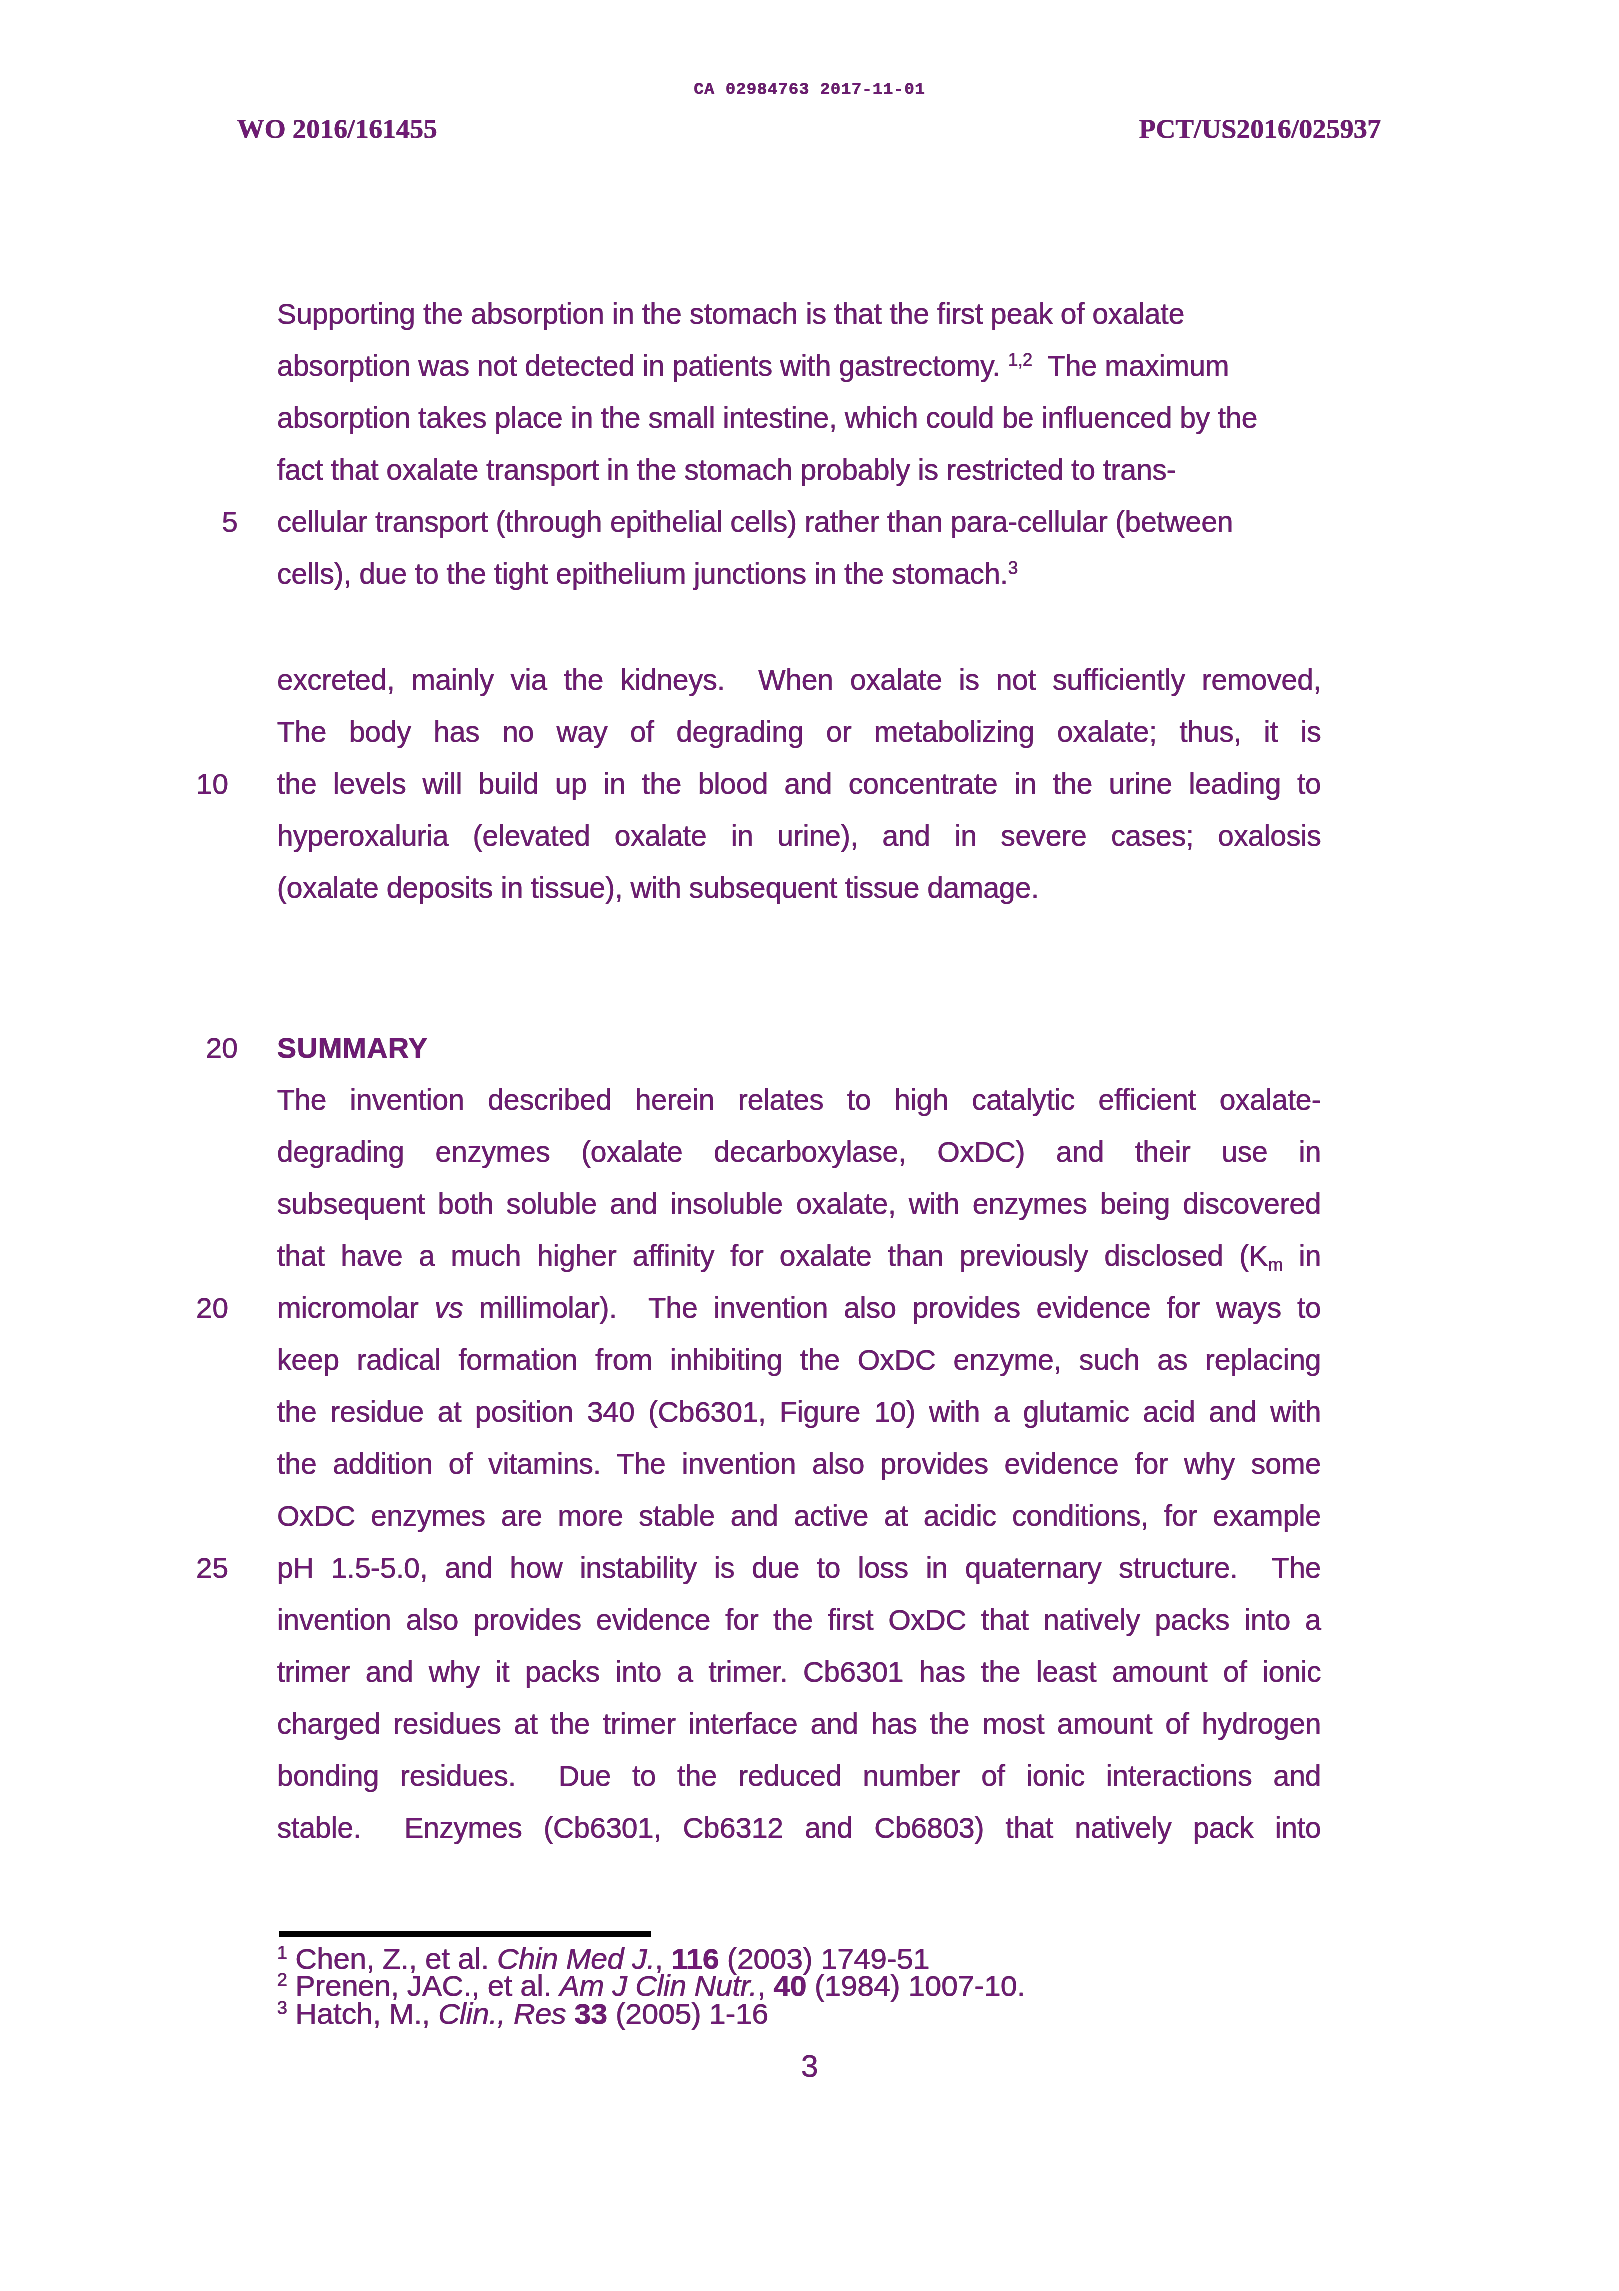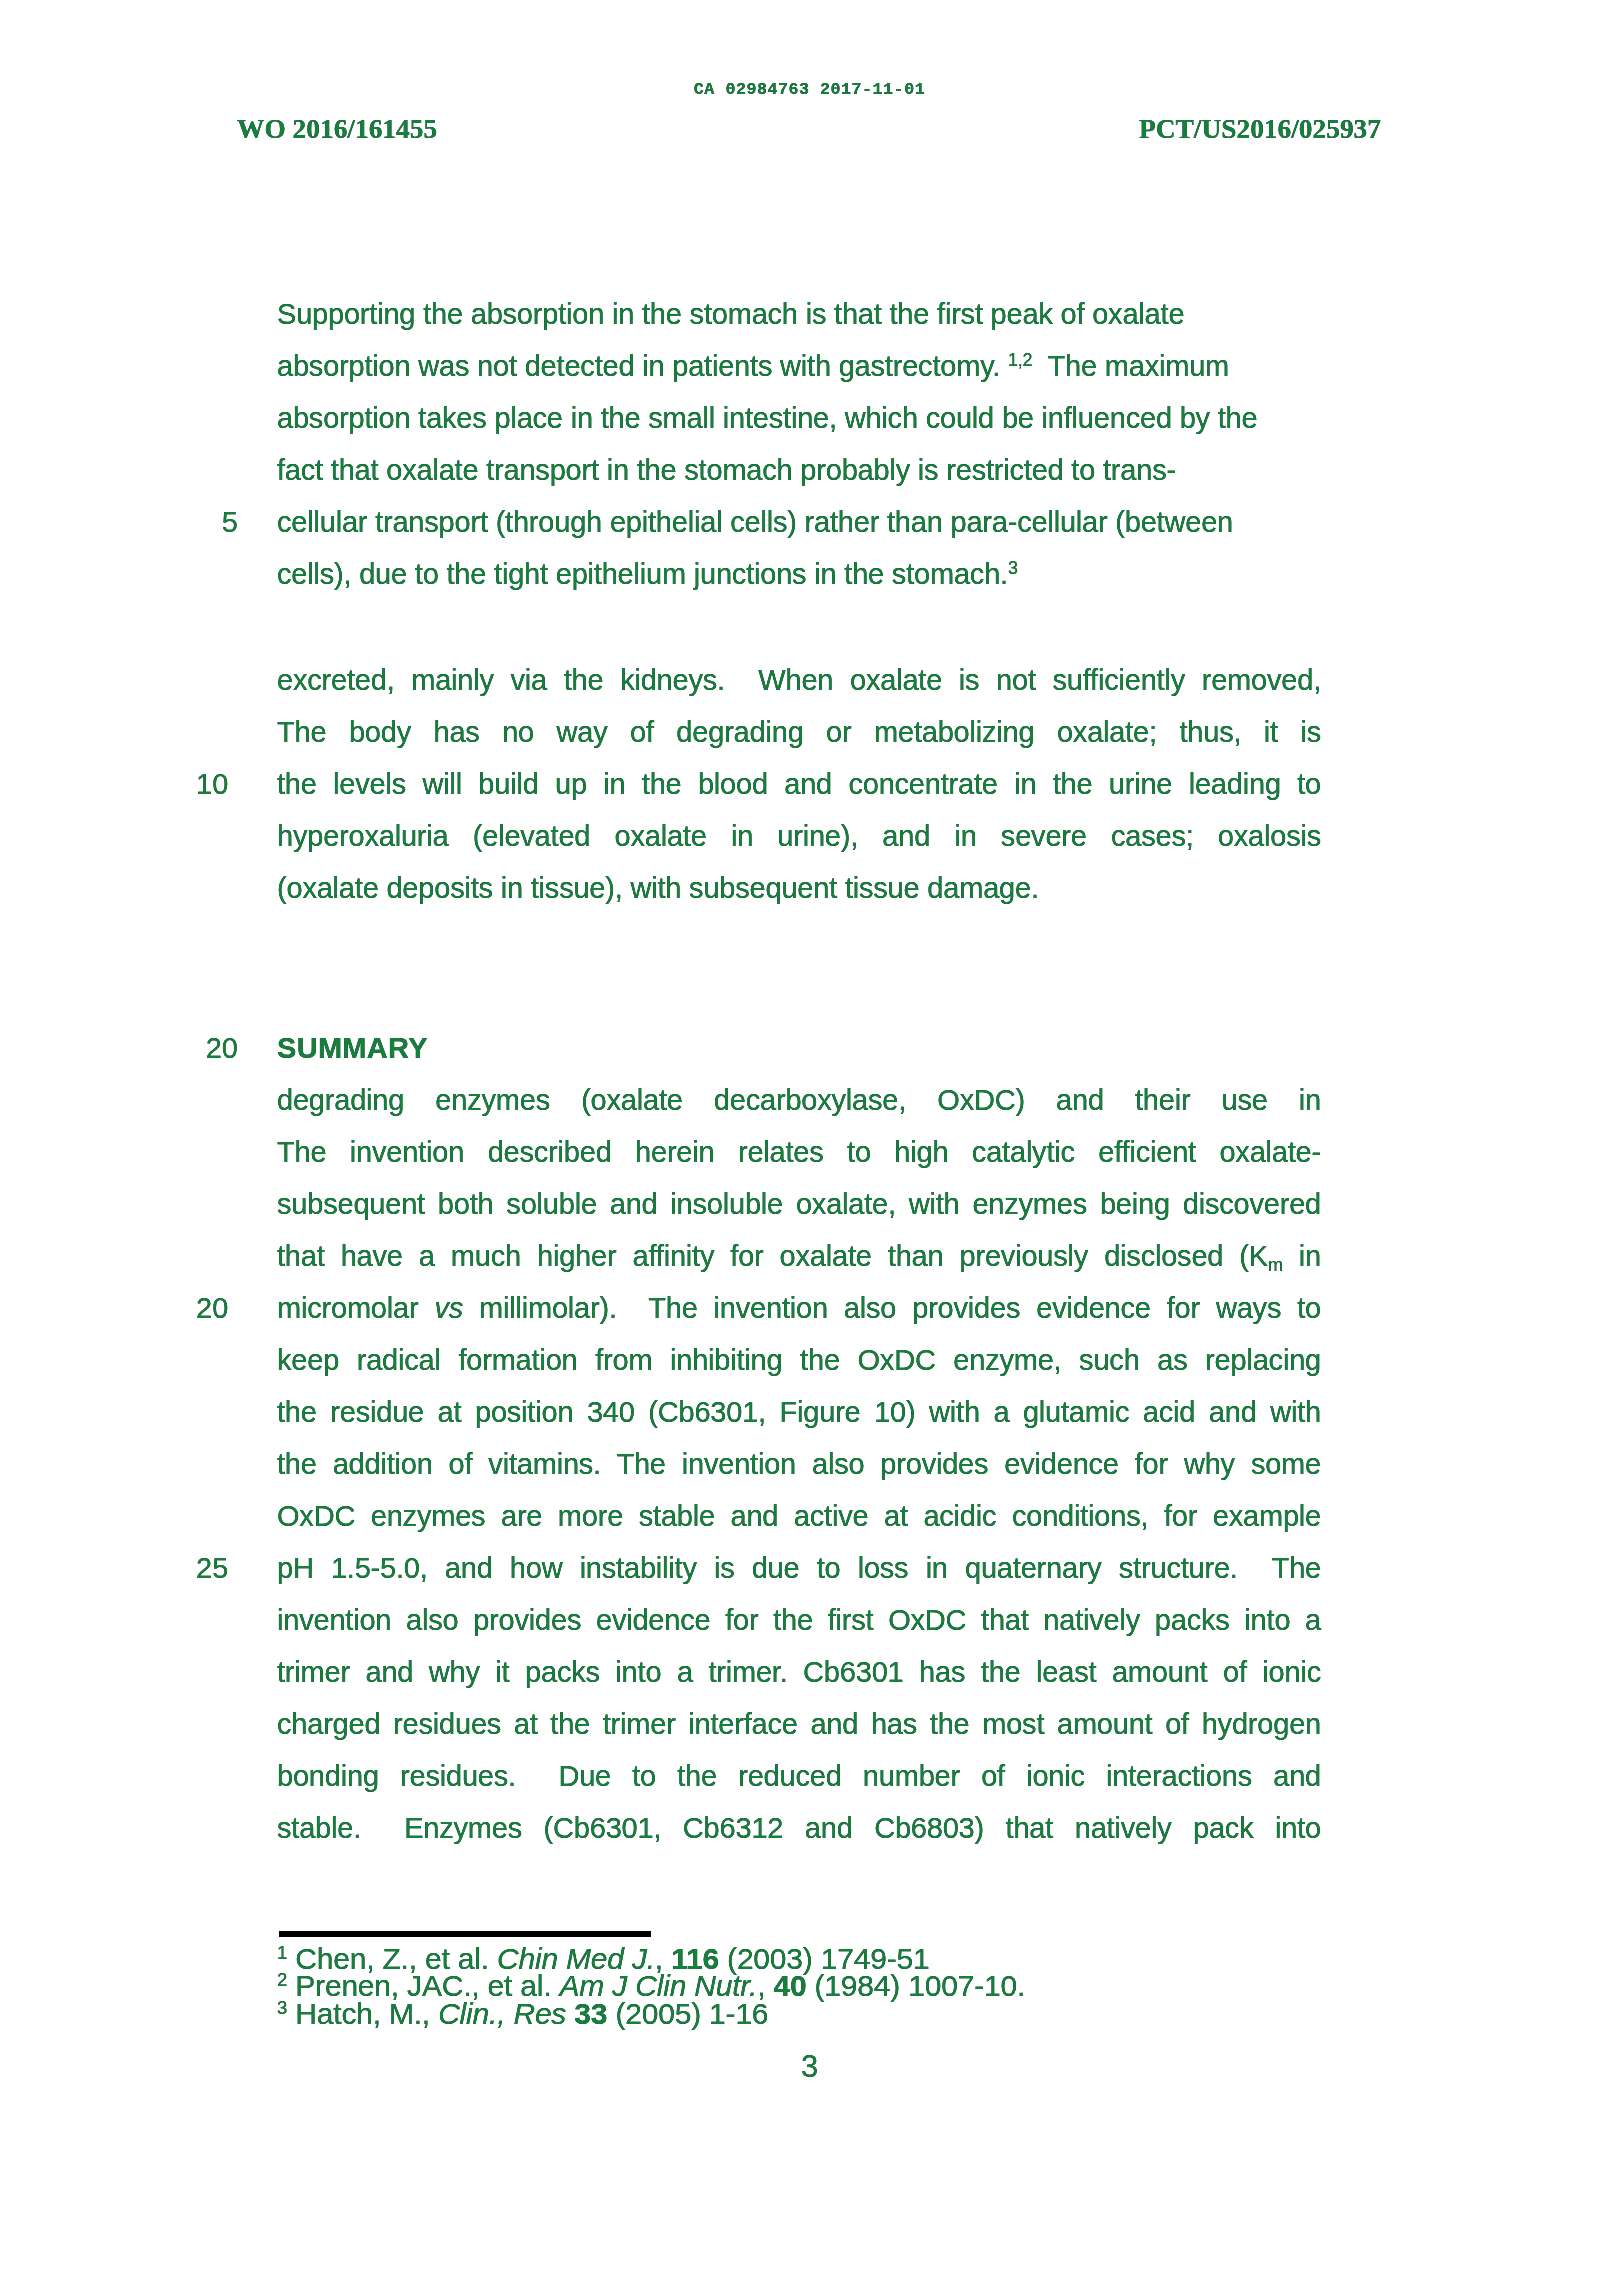--- a/index.html
+++ b/index.html
@@ -1,17 +1,17 @@
 <!DOCTYPE html>
 <html><head>
 <meta charset="utf-8">
 <style>
   html,body{margin:0;padding:0;background:#888;}
   .page{
-    position:relative;width:1619px;height:2292px;background:#ffffff;color:#15803d;
+    position:relative;width:1619px;height:2292px;background:#ffffff;color:#701a75;
     font-family:"Liberation Sans",sans-serif;overflow:hidden;
     text-shadow:0 0 0.5px #000;
   }
   .stamp{
     position:absolute;top:80px;left:0;width:100%;text-align:center;
     font-family:"Liberation Mono",monospace;font-weight:bold;font-size:16.7px;letter-spacing:0.5px;
   }
   .pub-left{
     position:absolute;top:114px;left:237px;
     font-family:"Liberation Serif",serif;font-weight:bold;font-size:27.4px;
@@ -70,22 +70,22 @@
         <div class="line">excreted, mainly via the kidneys.&nbsp; When oxalate is not sufficiently removed,</div>
         <div class="line">The body has no way of degrading or metabolizing oxalate; thus, it is</div>
         <div class="line"><span class="lnum">10</span>the levels will build up in the blood and concentrate in the urine leading to</div>
         <div class="line">hyperoxaluria (elevated oxalate in urine), and in severe cases; oxalosis</div>
         <div class="line last">(oxalate deposits in tissue), with subsequent tissue damage.</div>
       </div>
     <div class="block heading-block">
         <div class="line"><span class="lnum">20</span>SUMMARY</div>
       </div>
     <div class="block para3 justify">
+        <div class="line">The invention described herein relates to high catalytic efficient oxalate-</div>
         <div class="line">degrading enzymes (oxalate decarboxylase, OxDC) and their use in</div>
-        <div class="line">The invention described herein relates to high catalytic efficient oxalate-</div>
         <div class="line">subsequent both soluble and insoluble oxalate, with enzymes being discovered</div>
         <div class="line">that have a much higher affinity for oxalate than previously disclosed (K<sub>m</sub> in</div>
         <div class="line"><span class="lnum">20</span>micromolar <i>vs</i> millimolar).&nbsp; The invention also provides evidence for ways to</div>
         <div class="line">keep radical formation from inhibiting the OxDC enzyme, such as replacing</div>
         <div class="line">the residue at position 340 (Cb6301, Figure 10) with a glutamic acid and with</div>
         <div class="line">the addition of vitamins. The invention also provides evidence for why some</div>
         <div class="line">OxDC enzymes are more stable and active at acidic conditions, for example</div>
         <div class="line"><span class="lnum">25</span>pH 1.5-5.0, and how instability is due to loss in quaternary structure.&nbsp; The</div>
         <div class="line">invention also provides evidence for the first OxDC that natively packs into a</div>
         <div class="line">trimer and why it packs into a trimer. Cb6301 has the least amount of ionic</div>

